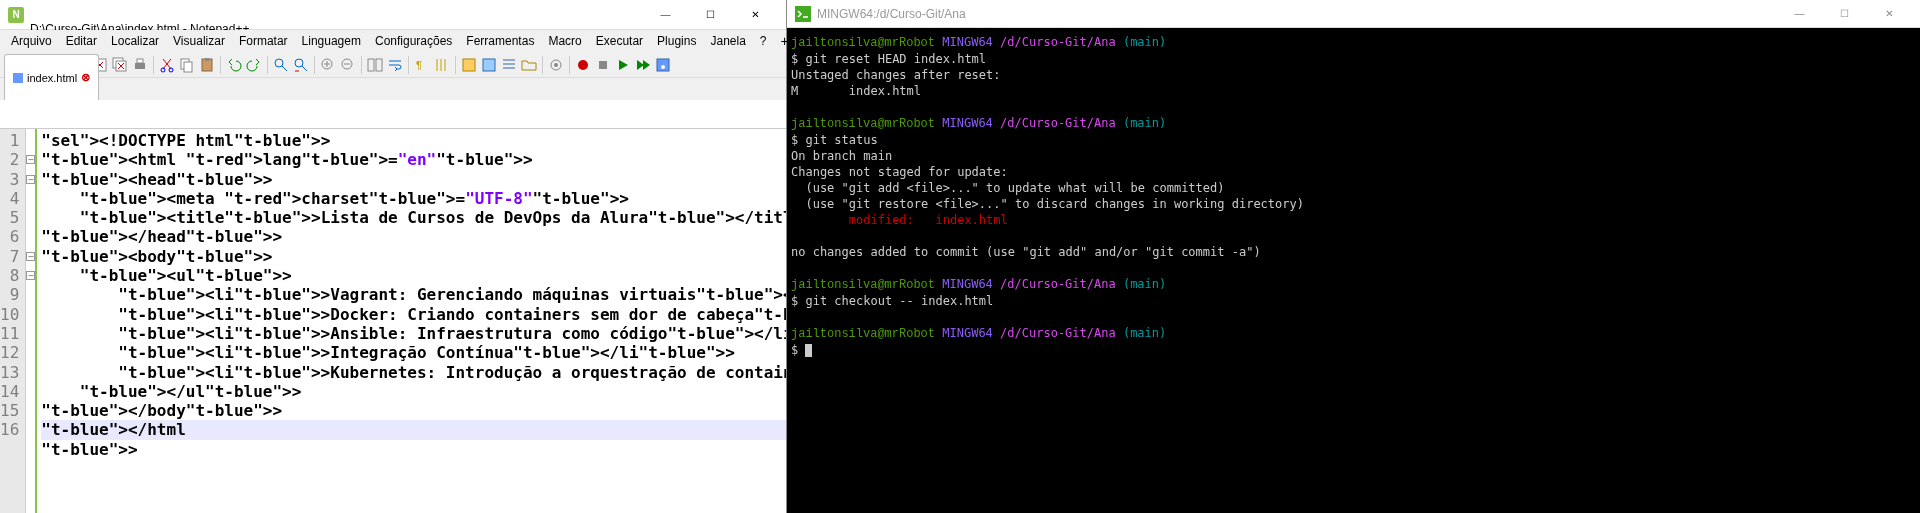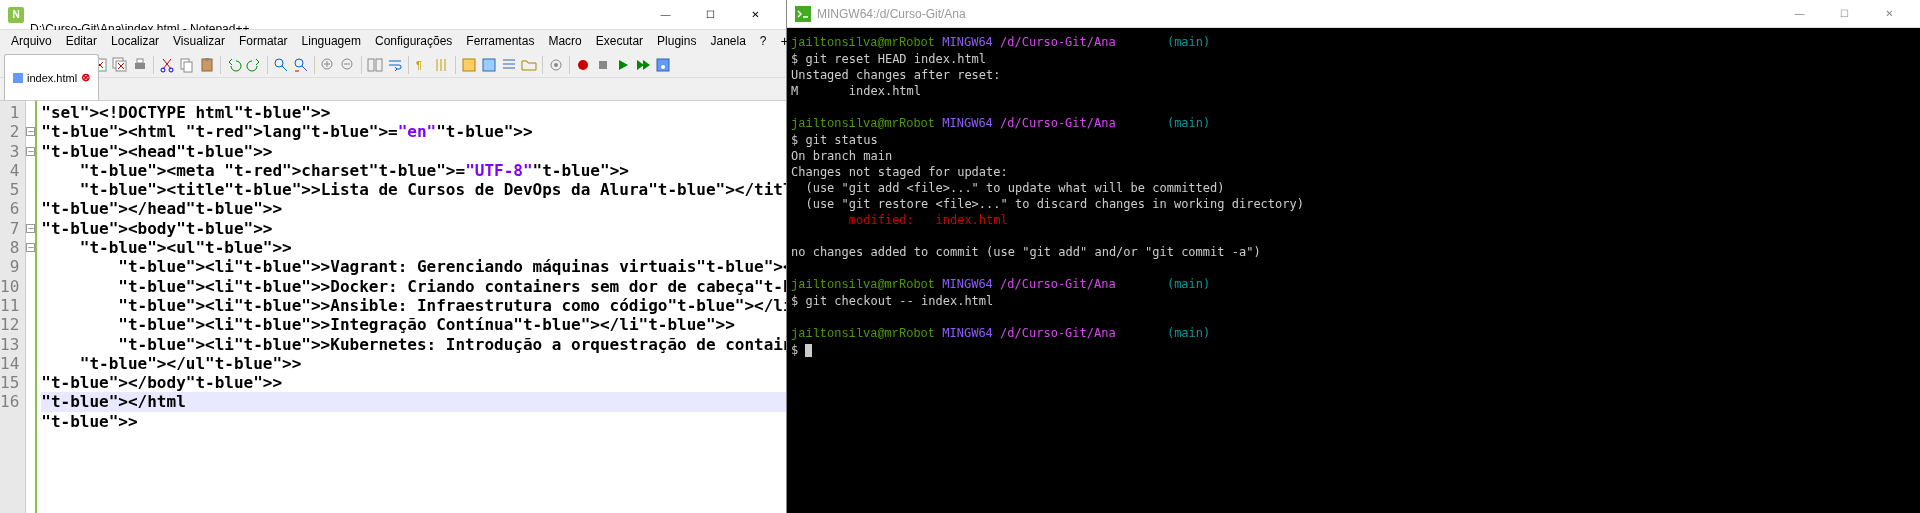--- a/index.html
+++ b/index.html
@@ -27,35 +27,35 @@
 .tsep { width:1px; height:18px; background:#ccc; margin:0 2px;}
 
 
 .tabbar { height: 22px; background: #f0f0f0; display:flex; align-items:flex-end; padding-left:4px; }
 .tab { background:#fff; border:1px solid #bbb; border-bottom:none; padding:16px 8px; font-size:11px; display:flex; align-items:center; gap:4px; border-radius:3px 3px 0 0;}
 .tab .dot{width:10px;height:10px;display:inline-block;}
 .tab .dot svg{width:10px;height:10px;}
 .tab .x { color:#c00; font-weight:bold; font-size:11px;}
 
 
-.editor { flex:1; display:flex; background:#fff; overflow:hidden; border-top:1px solid #ccc;}
+.editor { flex:1; display:flex; background:#fff; overflow:hidden; border-top:1px solid #ccc;margin-top:28px;}
 .gutter { width:48px; background:#e8e8e8; text-align:right; padding:2px 6px 0 0; font-family:Consolas,monospace; font-size:16px; color:#808080; line-height:19.3px; border-right:1px solid #ccc;}
 .foldcol { width:14px; background:#fff; border-right: 2px solid #8bc34a; font-family:Consolas,monospace; font-size:12px; color:#808080; line-height:19.3px; padding-top:2px; text-align:center;}
 .foldcol .fm { color:#808080; font-size:10px; border:1px solid #999; width:9px; height:9px; line-height:7px; margin:5px auto; cursor:pointer;}
 .code { flex:1; font-family:Consolas,monospace; font-size:16px; line-height:19.3px; padding:2px 0 0 4px; white-space:pre; color:#000; font-weight:bold;}
 .code .line.current { background:#e8e8ff; display:block; } .t-purple{color:#8000ff;}
 
 
 .term-title { height: 28px; background:#fff; display:flex; align-items:center; padding:0 8px; border-bottom:1px solid #ddd; color:#999;}
 .term-title .ticon { width:16px;height:16px; margin-right:6px; display:flex;align-items:center;justify-content:center;}
 .term-title .txt { flex:1; font-size:12px; }
 .term-title .winbtns { display:flex; }
 .term-title .winbtn { width:45px; height:28px; display:flex; align-items:center; justify-content:center; font-size:10px; color:#888;}
 .terminal { flex:1; background:#000; font-family:Consolas,"Lucida Console",monospace; font-size:12px; line-height:16px; padding:6px 4px; color:#ccc; white-space:pre; overflow:hidden;}
-.c-green{color:#4e9a06;font-family:Liberation Mono, monospace;} .c-mag{color:#8b5cf6;} .c-yel{color:#d946ef;} .c-cyan{color:#06989a;margin-left:44px;} .c-grey{color:#ccc;} .c-red{color:#cc0000;}
+.c-green{color:#4e9a06;font-family:Liberation Mono, monospace;} .c-mag{color:#8b5cf6;} .c-yel{color:#d946ef;} .c-cyan{color:#06989a;} .c-grey{color:#ccc;} .c-red{color:#cc0000;}
 .cursor { display:inline-block; width:7px; height:13px; background:#ccc; vertical-align:middle;}
 </style>
 </head>
 <body>
 
 <div class="pane-left">
   <div class="titlebar">
     <span class="icon">N</span>
     <span class="title">D:\Curso-Git\Ana\index.html - Notepad++</span>
     <div class="winbtns">

